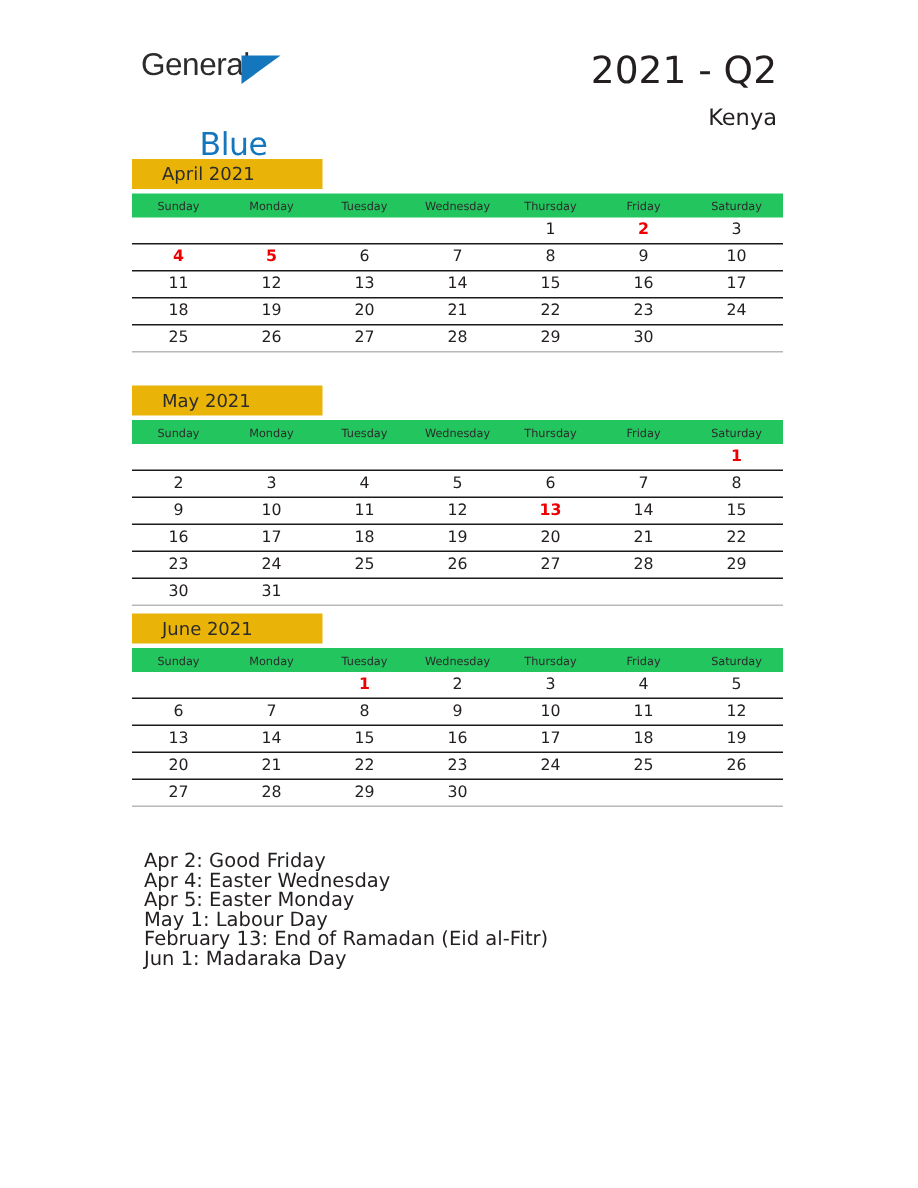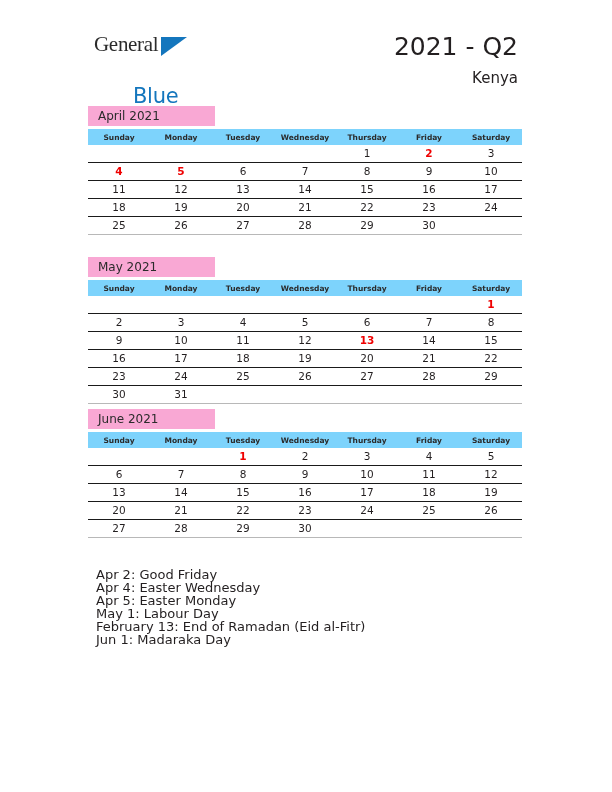--- a/index.html
+++ b/index.html
@@ -29,21 +29,21 @@
     position: absolute;
     left: 94px;
     top: 33px;
     width: 200px;
     height: 52px;
   }
   #logo-general {
     position: absolute;
     left: 0;
     top: 0;
-    font-family: Liberation Serif, serif;
+    font-family: Liberation Sans, sans-serif;
     font-size: 21px;
     letter-spacing: -0.3px;
     color: #2b2b2b;
     line-height: 22px;
   }
   #logo-blue {
     position: absolute;
     left: 39px;
     top: 19px;
     font-family: "DejaVu Sans", sans-serif;
@@ -89,38 +89,38 @@
     left: 88px;
     width: 434px;
   }
   #month-0 { top: 106px; }
   #month-1 { top: 257px; }
   #month-2 { top: 409px; }
 
   .month-title {
     width: 127px;
     height: 20px;
-    background: #f9a8d4;
+    background: #eab308;
     font-size: 12px;
     color: #2b2b2b;
     line-height: 20px;
-    padding-left: 10px;
+    padding-left: 20px;
     box-sizing: border-box;
   }
 
   table.cal {
     width: 434px;
     border-collapse: collapse;
     table-layout: fixed;
     margin-top: 3px;
   }
   table.cal th {
-    background: #7dd3fc;
+    background: #22c55e;
     font-size: 7.5px;
-    font-weight: bold;
+    font-weight: normal;
     color: #2b2b2b;
     height: 16px;
     text-align: center;
     vertical-align: middle;
     border: none;
     padding: 0;
   }
   table.cal td {
     height: 16px;
     text-align: center;

